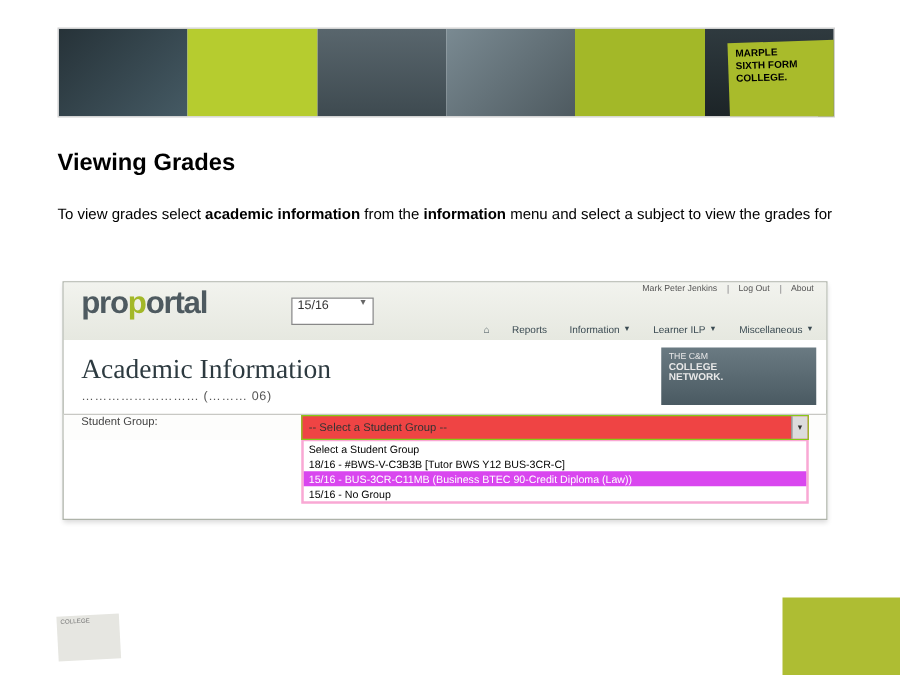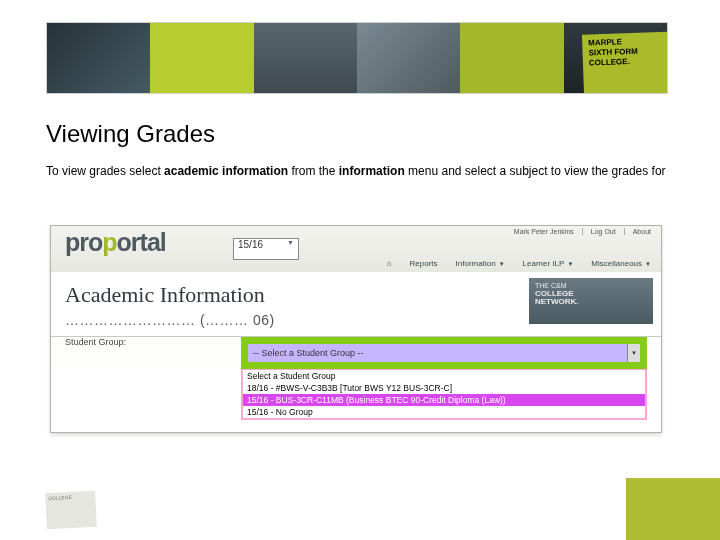--- a/index.html
+++ b/index.html
@@ -9,45 +9,45 @@
   .banner-tile{flex:1;position:relative}
   .bt1{background:linear-gradient(135deg,#263238,#455a64)}
   .bt2{background:#b6cc2f}
   .bt3{background:linear-gradient(#59666d,#3e4a50)}
   .bt4{background:linear-gradient(135deg,#7a8a92,#4e5a60)}
   .bt5{background:#a3b828}
   .bt6{background:linear-gradient(#2f3a3f,#1c2427)}
   .brand-box{position:absolute;right:-12px;top:10px;width:84px;height:54px;background:#a9bb2b;transform:rotate(-2deg);color:#000;font-size:8px;padding:4px 6px;box-shadow:2px 2px 0 #6b7a1c;line-height:10px}
   .brand-box .l1{font-weight:700}
   
-  .heading{position:absolute;left:46px;top:120px;font-size:24px;font-weight:400}
+  .heading{position:absolute;left:46px;top:120px;font-size:19px;font-weight:700}
   .para{position:absolute;left:46px;top:158px;width:620px;font-size:12px;line-height:26px}
   .para .b{font-weight:700}
   
   .shot{position:absolute;left:50px;top:225px;width:610px;border:1px solid #aeb3a9;box-shadow:0 2px 4px rgba(0,0,0,.15)}
   .shot-top{background:linear-gradient(#f2f3ee,#e6e8e0);height:46px;position:relative}
   .logo{position:absolute;left:14px;top:2px;font-size:25px;font-weight:700;letter-spacing:-1px}
   .logo .p1{color:#4e5a60}.logo .p2{color:#a3b828}.logo .p3{color:#4e5a60}
   .year-sel{position:absolute;left:182px;top:12px;width:56px;height:20px;background:#fff;border:1px solid #888;font-size:10px;color:#333;display:flex;align-items:flex-start;justify-content:space-between;padding:0 4px}
   .year-sel .ar{font-size:7px;color:#666}
   .topright{position:absolute;right:10px;top:2px;font-size:7px;color:#555;display:flex;gap:8px}
   .topright span{border-left:1px solid #aaa;padding-left:8px}
   .topright span:first-child{border:none;padding:0}
   .menubar{position:absolute;right:10px;bottom:4px;font-size:8px;color:#3a4a52;display:flex;gap:18px}
   .menubar .mi{display:flex;align-items:center;gap:3px}
   .menubar .mi .dd{font-size:6px}
   .shot-title{background:#fff;padding:10px 14px 4px;position:relative}
   .shot-title h2{margin:0;font-size:22px;font-family:Georgia,'Times New Roman',serif;color:#2d3a40;font-weight:400}
   .network{position:absolute;right:8px;top:6px;width:112px;height:38px;background:linear-gradient(#6a7a82,#4a5a62);color:#e8e8e8;font-size:7px;padding:4px 6px;line-height:8px}
   .network .bold{font-weight:700;font-size:8px}
-  .sub{font-size:14px;color:#555;padding:0 14px 8px;letter-spacing:.5px}
+  .sub{font-size:10px;color:#555;padding:0 14px 8px;letter-spacing:.5px}
   
   .row{display:flex;align-items:flex-start;padding:0 14px;border-top:1px solid #c8c8c4;background:#fdfdfc}
   .row label{font-size:9px;color:#444;width:176px}
-  .sel-closed{flex:1;height:18px;border:7px solid #84cc16;background:#c4b5fd;font-size:9px;color:#333;display:flex;align-items:center;justify-content:space-between;padding:0 5px}
+  .sel-closed{flex:1;height:18px;border:1px solid #84cc16;background:#ef4444;font-size:9px;color:#333;display:flex;align-items:center;justify-content:space-between;padding:0 5px}
   .sel-closed .ar{background:#dcdcdc;border-left:1px solid #888;width:12px;height:18px;display:flex;align-items:center;justify-content:center;font-size:7px;margin-right:-5px}
   .listbox{margin:-1px 14px 12px 190px;border:2px solid #f9a8d4;background:#fff;font-size:8.5px}
   .listbox .opt{padding:1px 4px;white-space:nowrap;overflow:hidden}
   .listbox .opt.hl{background:#d946ef;color:#fff}
   
   .footer-accent{position:absolute;right:0;bottom:0;width:94px;height:62px;background:#aebd33}
   .footer-logo{position:absolute;left:46px;bottom:12px;width:44px;height:30px;background:#e6e6e1;transform:rotate(-3deg);font-size:5px;color:#777;padding:3px;line-height:5px}
 </style>
 </head>
 <body>

